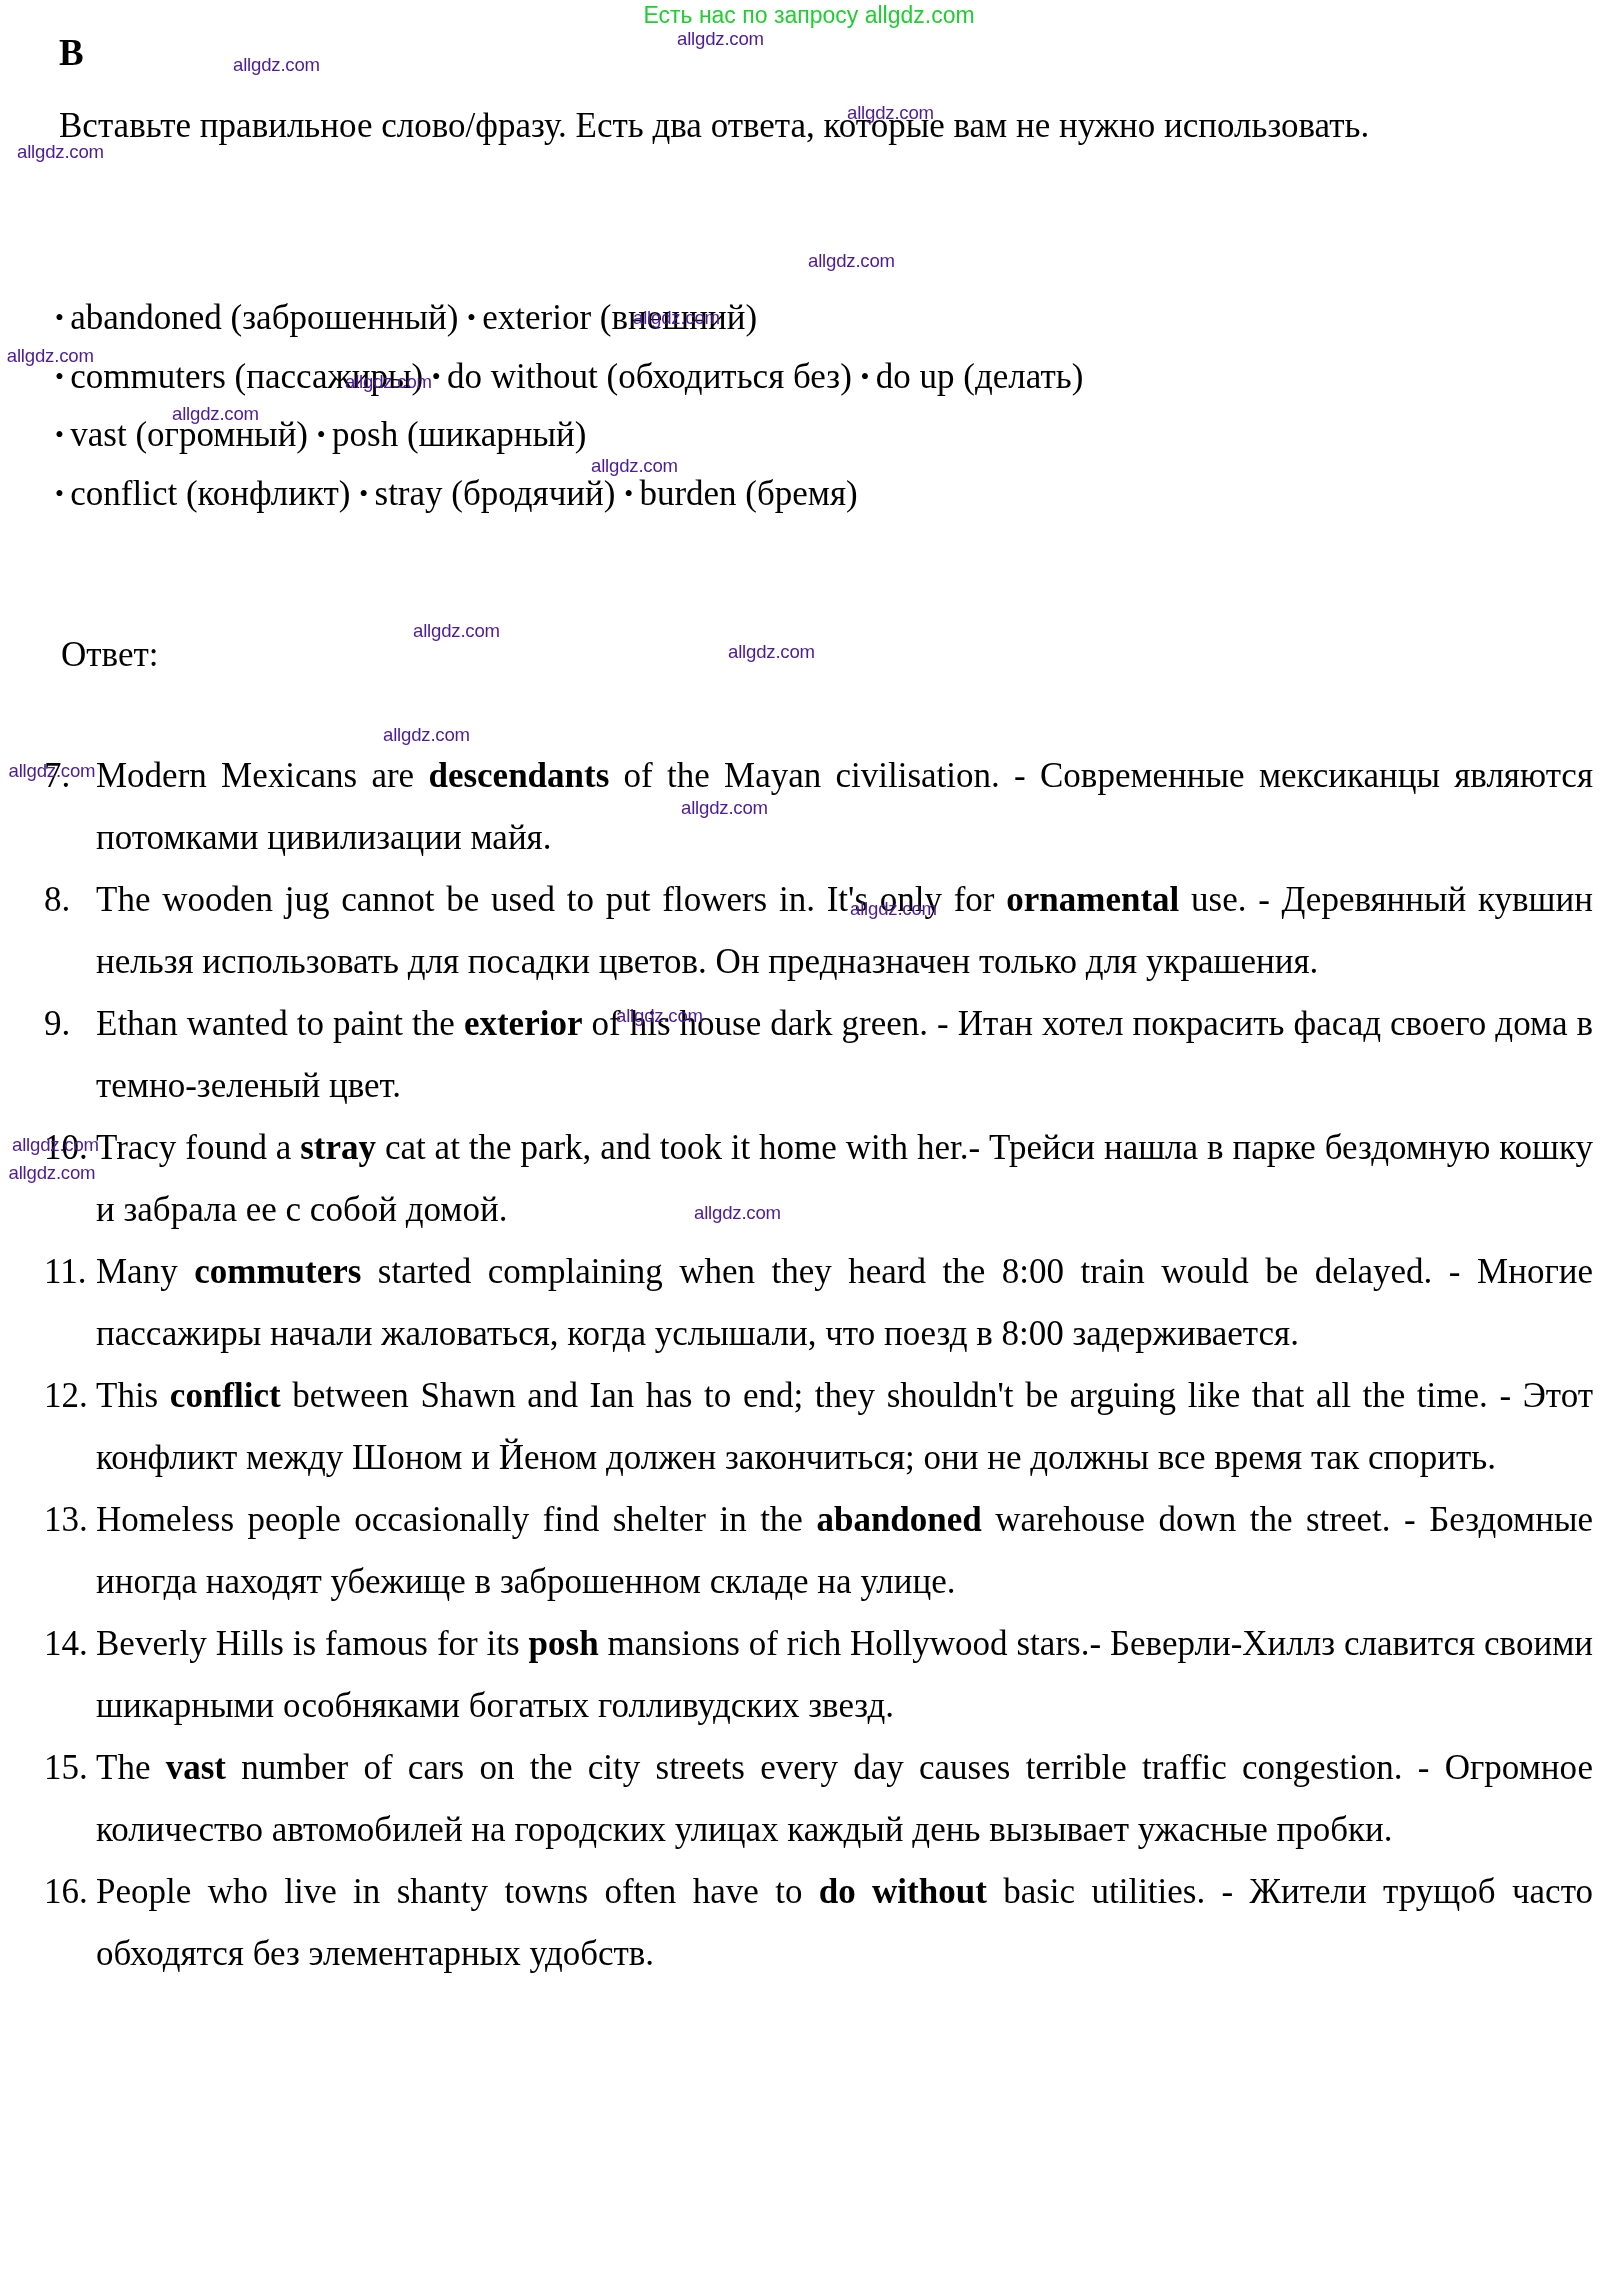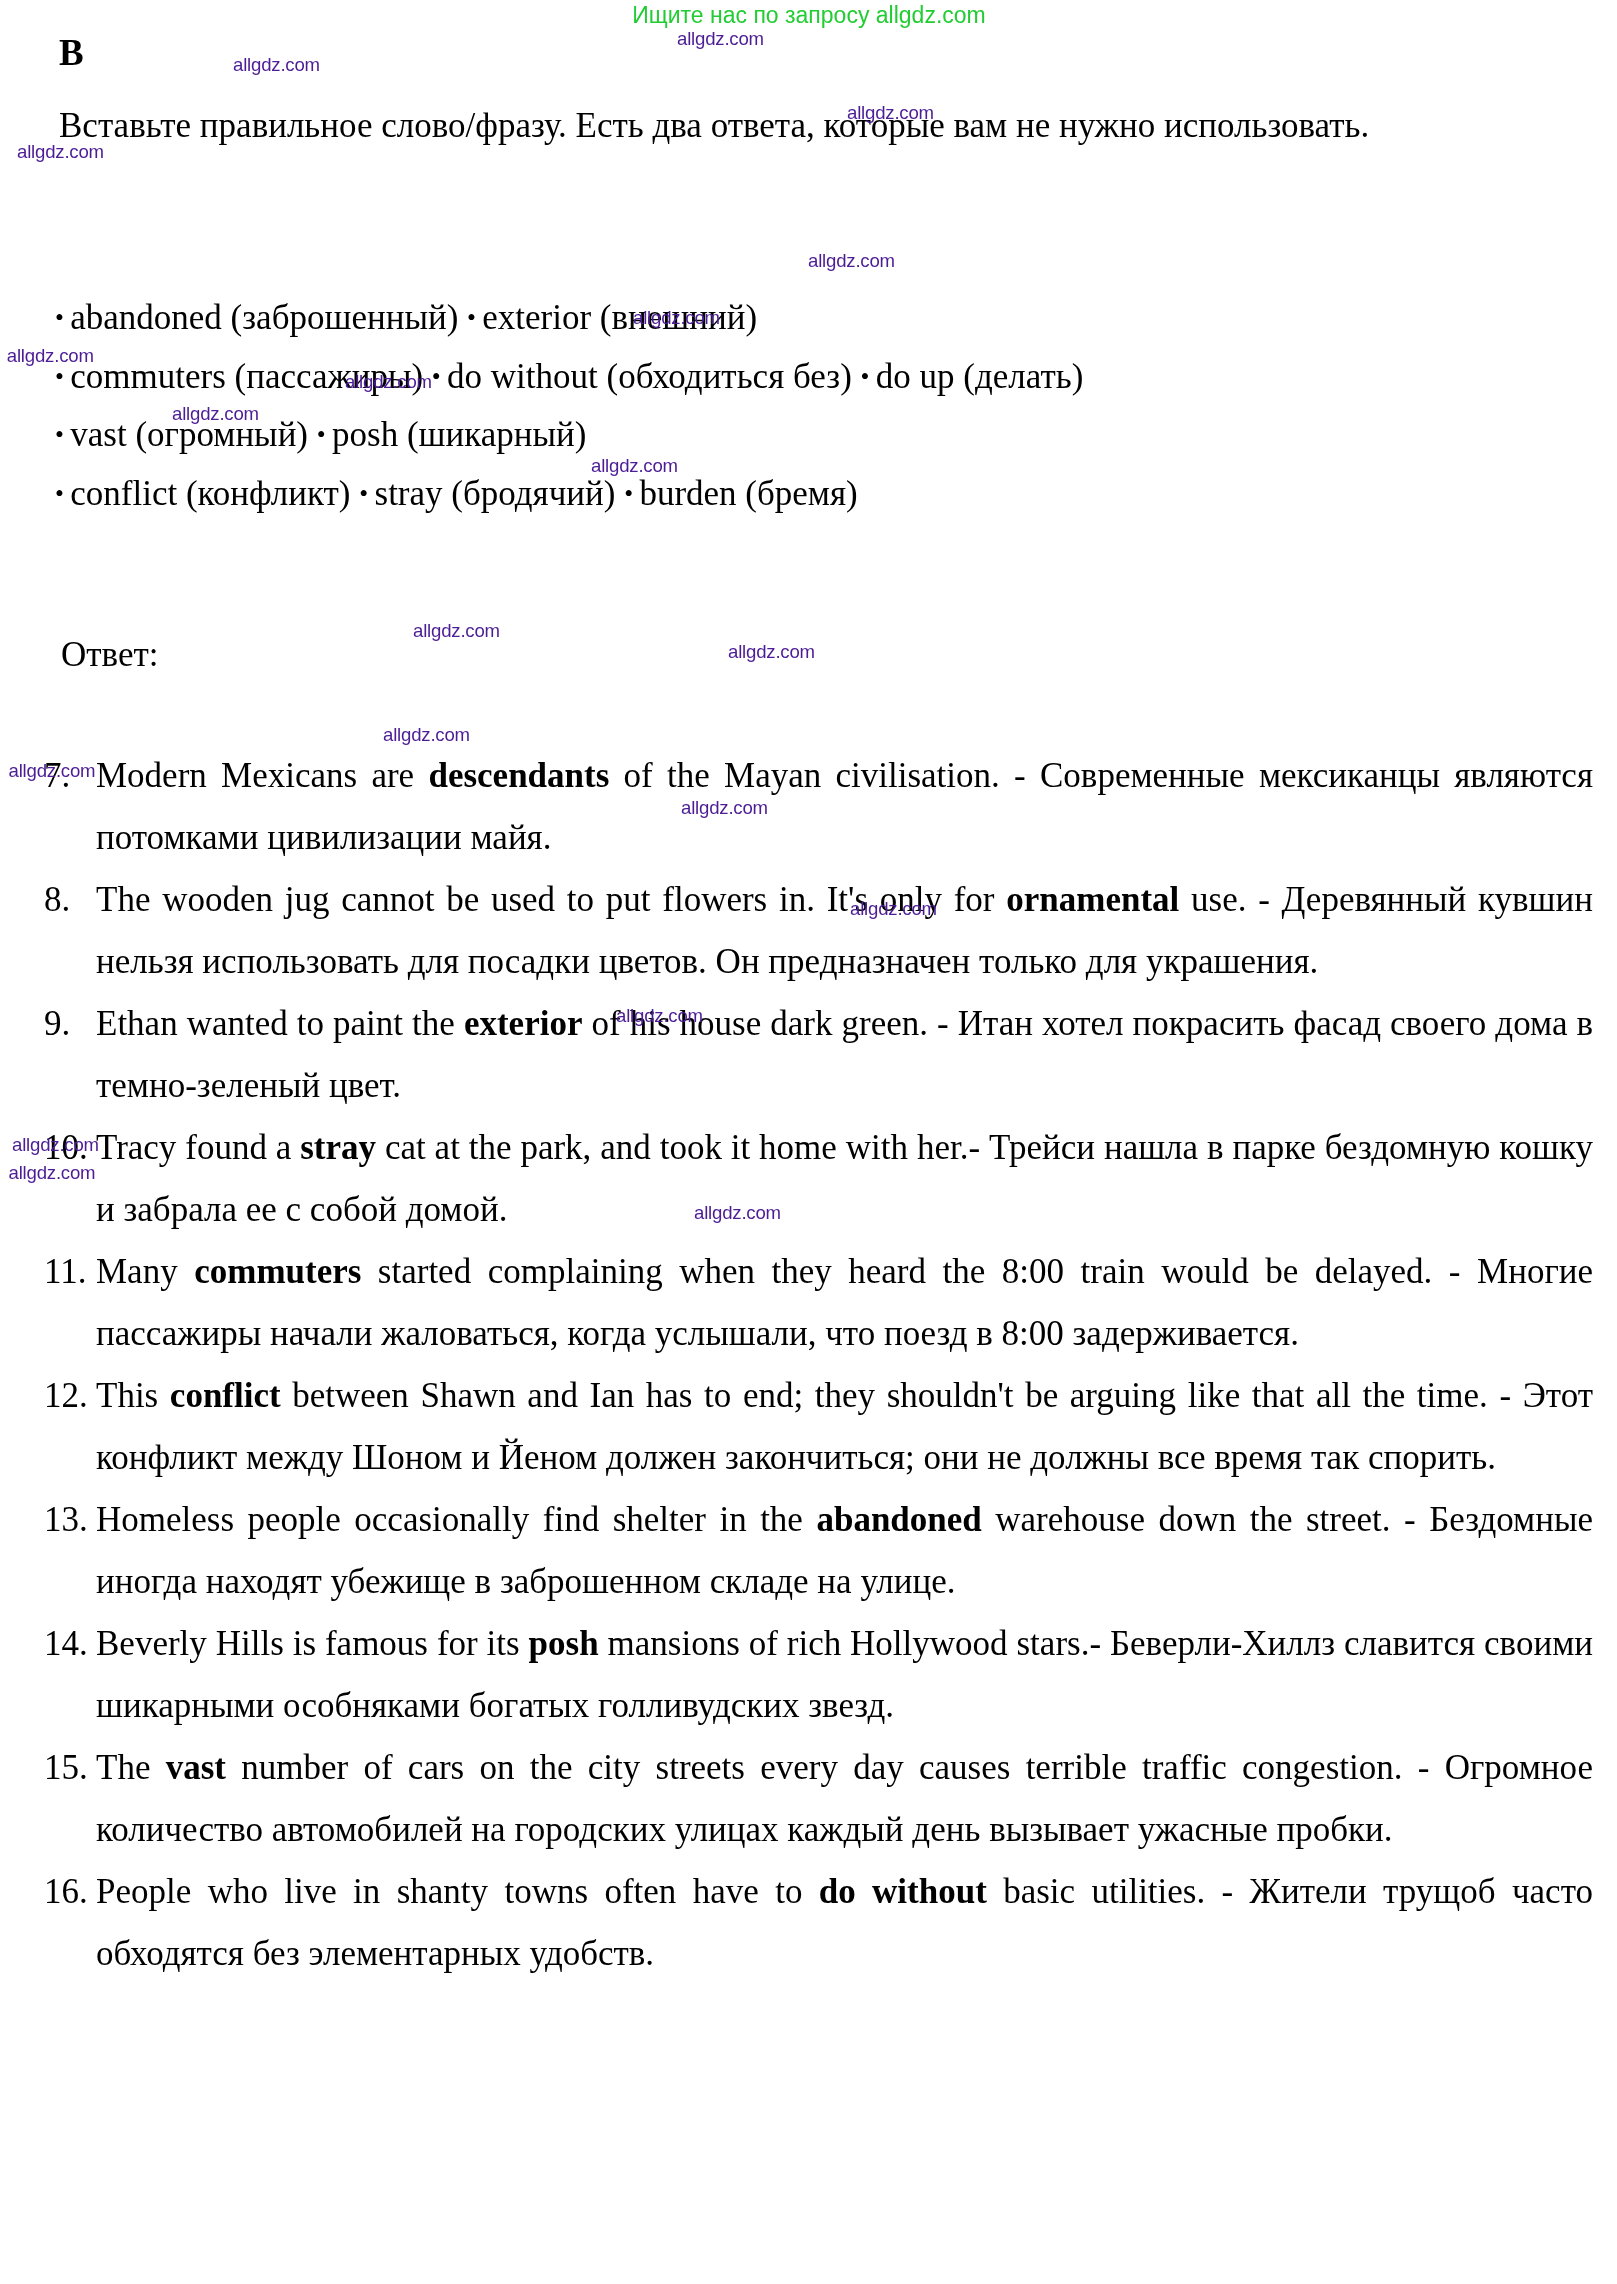--- a/index.html
+++ b/index.html
@@ -110,21 +110,21 @@
     text-align: justify;
     text-align-last: left;
   }
   .item b { font-weight: bold; }
 </style>
 </head>
 <body>
 
 <div class="page">
 
-  <div class="header-promo">Ищите нас по запросу allgdz.com</div>
+  <div class="header-promo">Есть нас по запросу allgdz.com</div>
 
   <div class="section-letter">B</div>
 
   <div class="instruction">Вставьте правильное слово/фразу. Есть два ответа, которые вам не нужно использовать.</div>
 
   <div class="wordbank">
       <div class="wline"><span class="bullet">• </span><span>abandoned</span> <span>(заброшенный)</span> <span class="bullet">• </span><span>exterior</span> <span>(внешний)</span></div>
       <div class="wline"><span class="bullet">• </span><span>commuters</span> <span>(пассажиры)</span> <span class="bullet">• </span><span>do without</span> <span>(обходиться без)</span> <span class="bullet">• </span><span>do up</span> <span>(делать)</span></div>
       <div class="wline"><span class="bullet">• </span><span>vast</span> <span>(огромный)</span> <span class="bullet">• </span><span>posh</span> <span>(шикарный)</span></div>
       <div class="wline"><span class="bullet">• </span><span>conflict</span> <span>(конфликт)</span> <span class="bullet">• </span><span>stray</span> <span>(бродячий)</span> <span class="bullet">• </span><span>burden</span> <span>(бремя)</span></div>

